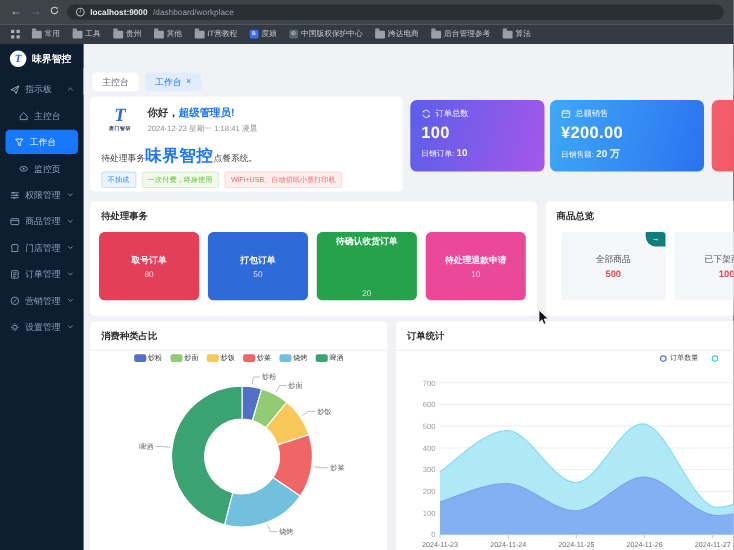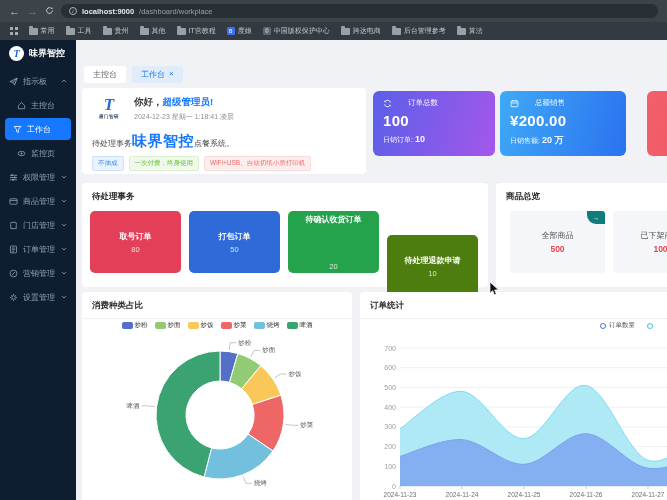--- a/index.html
+++ b/index.html
@@ -73,21 +73,21 @@
   .welcome{position:absolute;left:10px;top:44px;display:flex;align-items:baseline;}
   .w-pre,.w-suf{font-size:8px;color:#444;}
   .w-brand{font-size:15px;font-weight:bold;color:#1677ff;letter-spacing:.5px;}
   .tagrow{position:absolute;left:10px;top:68px;display:flex;gap:5px;}
   .tag{font-size:6.5px;padding:2px 5px;border-radius:2px;white-space:nowrap;}
   .tag-blue{background:#eaf3ff;color:#3a8ee6;border:1px solid #c9e0fb;}
   .tag-green{background:#f0f9eb;color:#67c23a;border:1px solid #dcf0cf;}
   .tag-red{background:#fdeeee;color:#ef6b6b;border:1px solid #fadbdb;}
   
   .stat{color:#fff;border-radius:6px;padding:7px 10px;position:absolute;height:65px;top:91px;}
-  .stat-head{display:flex;align-items:center;gap:16px;font-size:7.5px;opacity:.95;}
+  .stat-head{display:flex;align-items:center;gap:4px;font-size:7.5px;opacity:.95;}
   .stat-val{font-size:15px;font-weight:bold;margin-top:4px;letter-spacing:.3px;}
   .stat-foot{font-size:7px;margin-top:5px;opacity:.95;}
   .stat-foot b{font-size:9px;margin-left:2px;}
   
   .tasks{left:82px;top:183px;width:406px;height:104px;}
   .task-row{display:flex;gap:8px;padding:2px 8px 0;}
   .task-tile{width:91px;height:62px;border-radius:5px;color:#fff;display:flex;flex-direction:column;
              align-items:center;justify-content:center;gap:3px;}
   .task-tile .tl{font-size:8px;font-weight:bold;}
   .task-tile .tc{font-size:7.5px;opacity:.8;}
@@ -324,21 +324,21 @@
       <svg width="9" height="9" viewBox="0 0 10 10">
           <path d="M8.3 4.2a3.4 3.4 0 0 0-6.4-1M1.7 5.8a3.4 3.4 0 0 0 6.4 1" fill="none" stroke="#fff" stroke-width="0.9"></path>
           <path d="M1.6 1.5v2h2z" fill="#fff"></path>
           <path d="M8.4 8.5v-2h-2z" fill="#fff"></path>
         </svg>
       <span>订单总数</span>
     </div>
     <div class="stat-val">100</div>
     <div class="stat-foot"><span>日销订单:</span><b>10</b></div>
   </div>
-  <div class="stat" style="left: 500px; width: 126px; background: linear-gradient(105deg, rgb(63, 169, 246), rgb(43, 114, 240));">
+  <div class="stat" style="left: 500px; width: 140px; background: linear-gradient(105deg, rgb(63, 169, 246), rgb(43, 114, 240));">
     <div class="stat-head">
       <svg width="9" height="9" viewBox="0 0 10 10">
           <rect x="1.2" y="2" width="7.6" height="6.6" rx="0.8" fill="none" stroke="#fff" stroke-width="0.9"></rect>
           <path d="M3.2 1 V3 M6.8 1 V3 M1.2 4.4 H8.8" stroke="#fff" stroke-width="0.9"></path>
         </svg>
       <span>总额销售</span>
     </div>
     <div class="stat-val">¥200.00</div>
     <div class="stat-foot"><span>日销售额:</span><b>20 万</b></div>
   </div>
@@ -352,21 +352,21 @@
         <span class="tc">80</span>
       </div>
       <div class="task-tile" style="background: rgb(46, 107, 217);">
         <span class="tl">打包订单</span>
         <span class="tc">50</span>
       </div>
       <div class="task-tile" style="background: rgb(37, 162, 76); gap: 37px;">
         <span class="tl">待确认收货订单</span>
         <span class="tc">20</span>
       </div>
-      <div class="task-tile" style="background: #4d7c0f; margin-top: 24px;">
+      <div class="task-tile" style="background: #ec4899;">
         <span class="tl">待处理退款申请</span>
         <span class="tc">10</span>
       </div>
     </div>
   </div>
 
   <div class="card prods">
     <div class="card-title">商品总览</div>
     <div class="prod-row">
       <div class="prod-tile">

